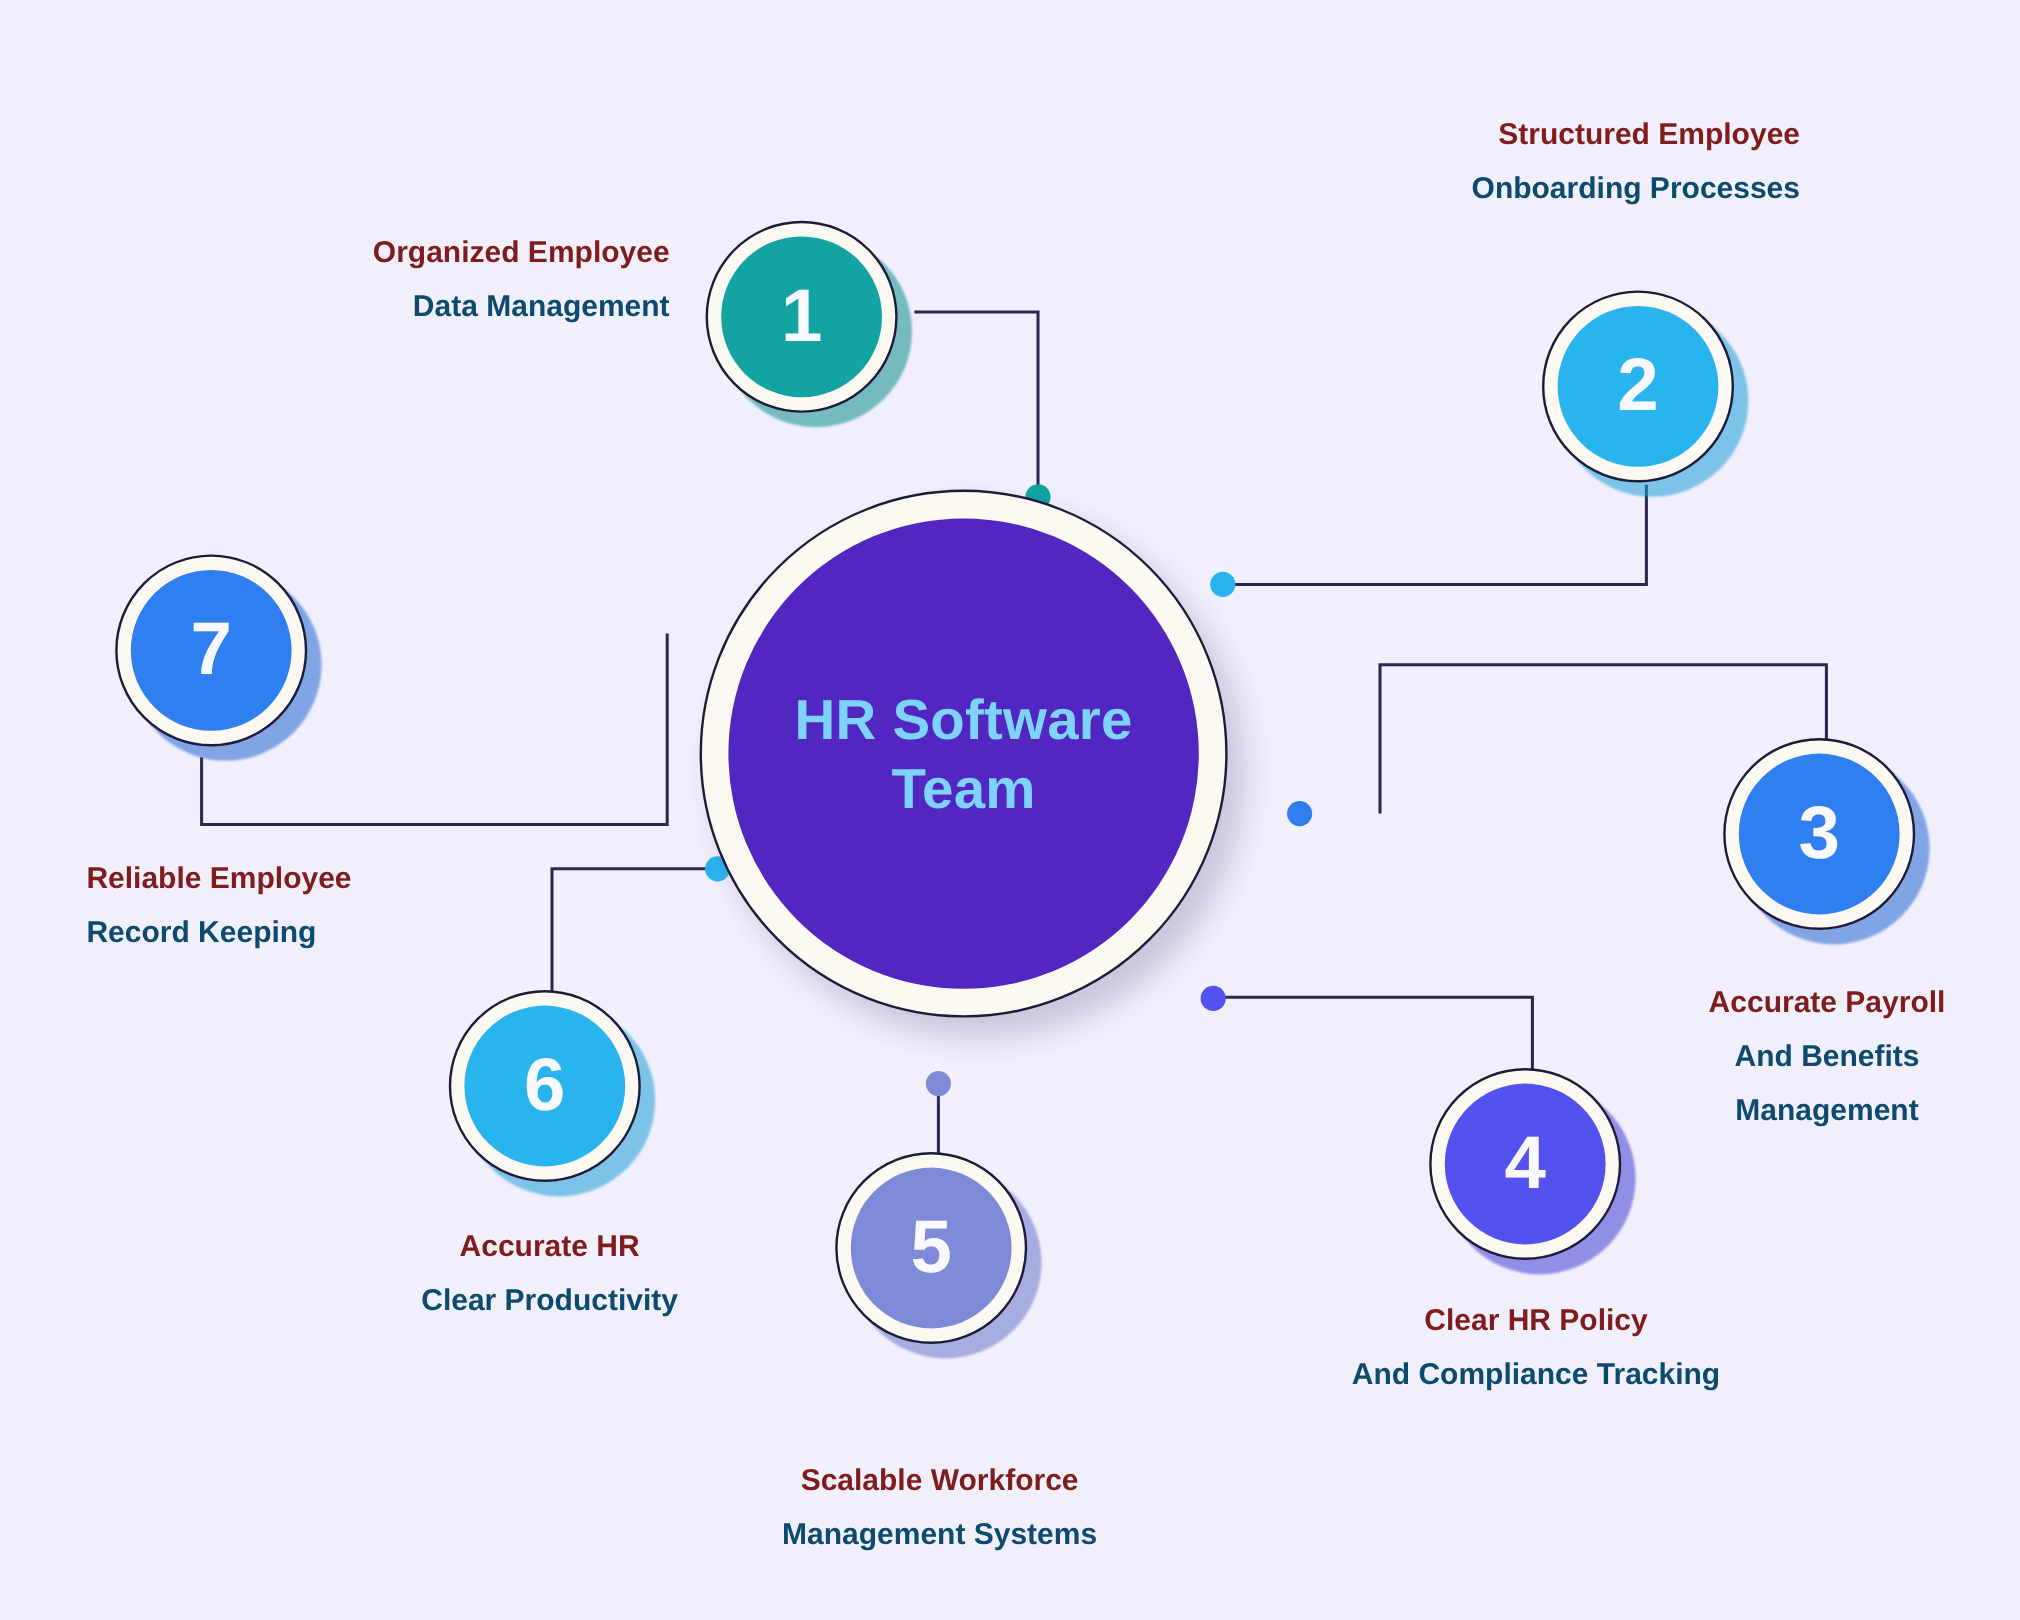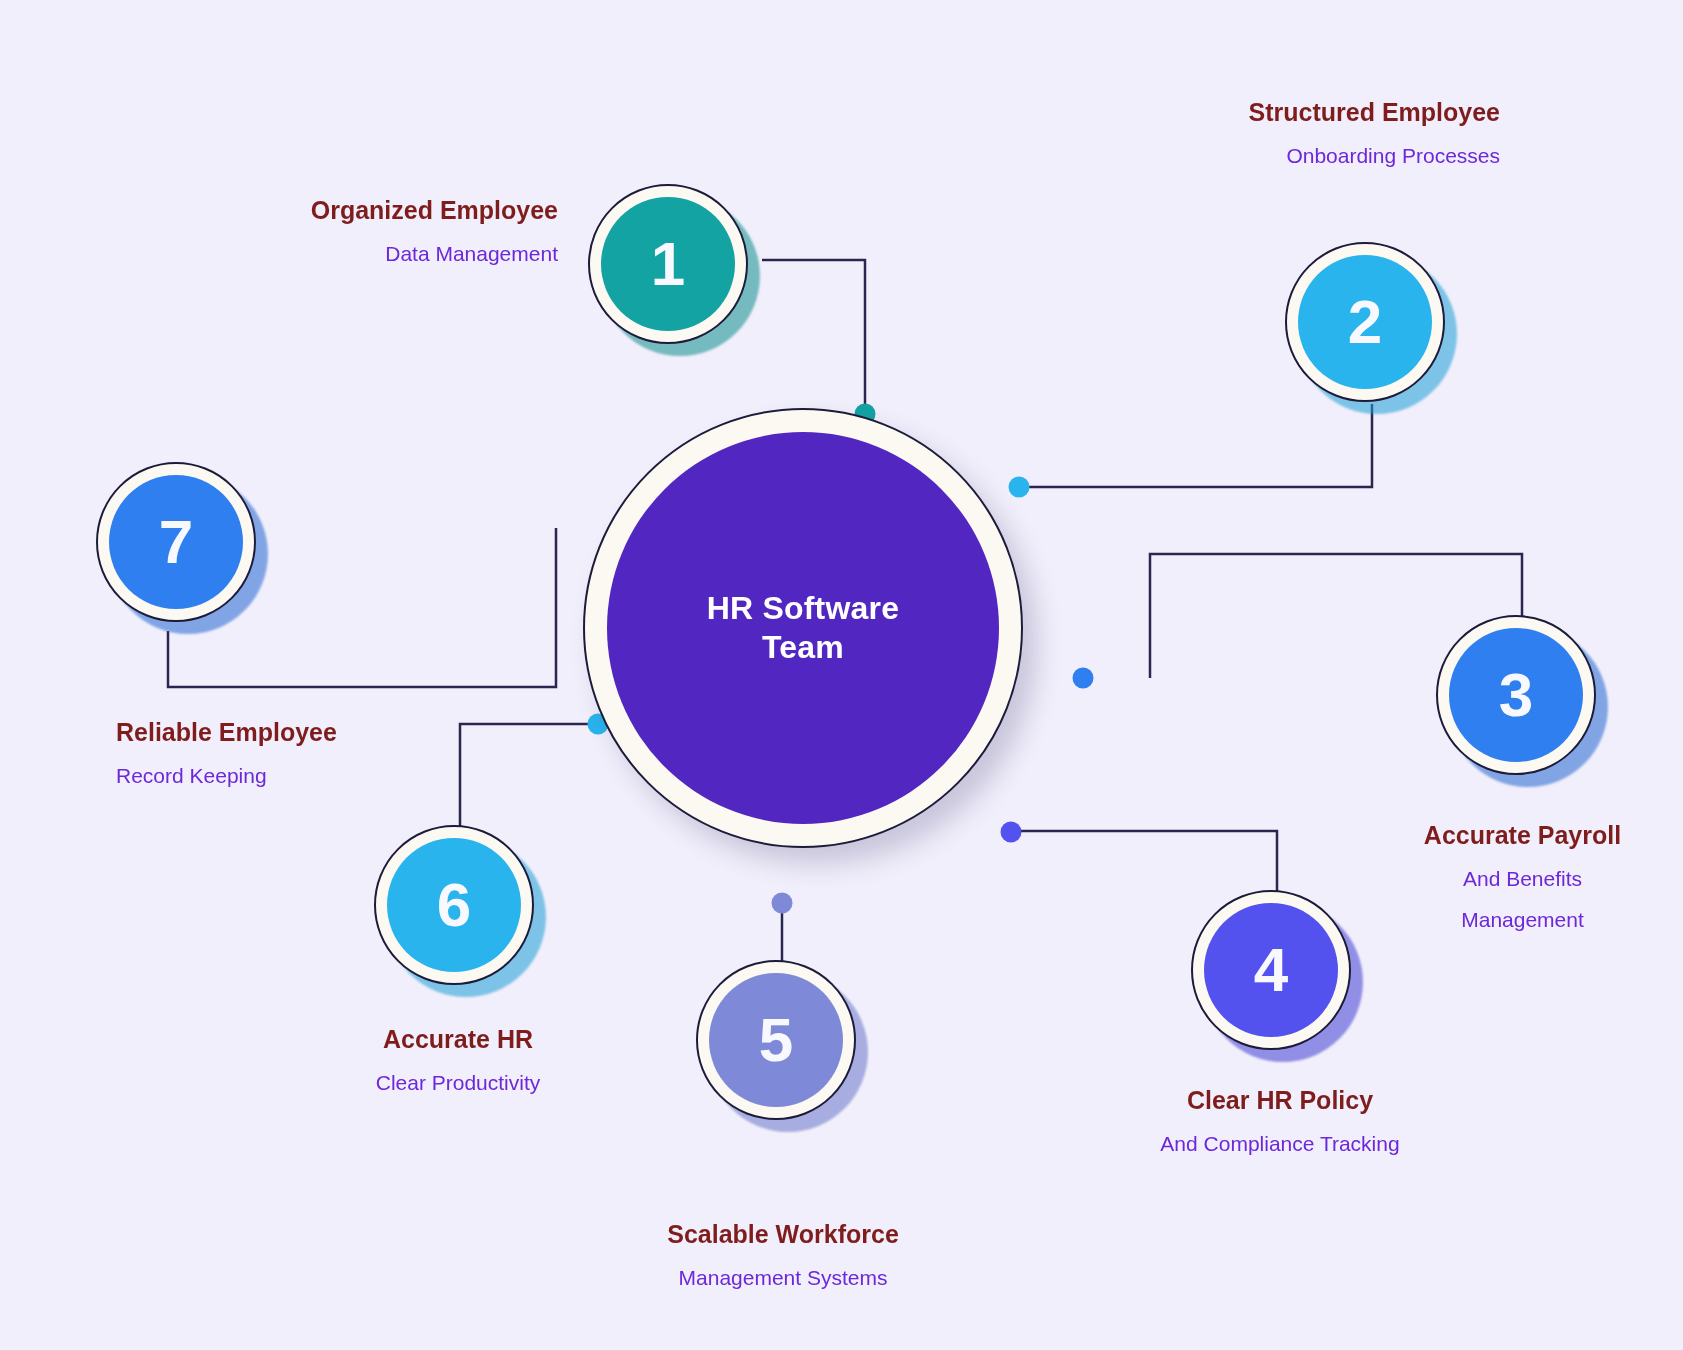--- a/index.html
+++ b/index.html
@@ -49,22 +49,22 @@
     position: absolute;
     left: 24px; top: 24px;
     width: 392px; height: 392px;
     border-radius: 50%;
     background: #5226c0;
     display: flex;
     align-items: center;
     justify-content: center;
   }
   .hub-label {
-    color: #ffffff;
-    font-size: 32px;
+    color: #7dd3fc;
+    font-size: 47px;
     font-weight: bold;
     line-height: 1.22;
     text-align: center;
     letter-spacing: 0.2px;
   }
 
   
   .node {
     position: absolute;
     width: 172px;
@@ -111,23 +111,23 @@
   }
   .label .l1 {
     display: block;
     color: #7f1d1d;
     font-size: 25px;
     font-weight: bold;
     margin-bottom: 20px;
   }
   .label .l2, .label .l3 {
     display: block;
-    color: #6d28d9;
-    font-size: 21px;
-    font-weight: normal;
+    color: #0c4a6e;
+    font-size: 25px;
+    font-weight: bold;
     margin-bottom: 20px;
   }
   .label.right  { text-align: right; }
   .label.left   { text-align: left; }
   .label.center { text-align: center; }
 </style>
 </head>
 <body>
 
 <div id="stage">
@@ -242,18 +242,18 @@
     <span class="l2">Clear Productivity</span>
   </div>
 
   <div class="node" style="left:96px; top:462px;">
     <div class="node-shadow" style="background:#2668d4;"></div>
     <div class="node-ring"></div>
     <div class="node-core" style="background:#2f7ff0;">
       <span class="node-num">7</span>
     </div>
   </div>
-  <div class="label left" style="left:72px; top:720px; width:340px;margin-left:44px;">
+  <div class="label left" style="left:72px; top:720px; width:340px;">
     <span class="l1">Reliable Employee</span>
     <span class="l2">Record Keeping</span>
   </div>
 
 </div>
 
 </body></html>

